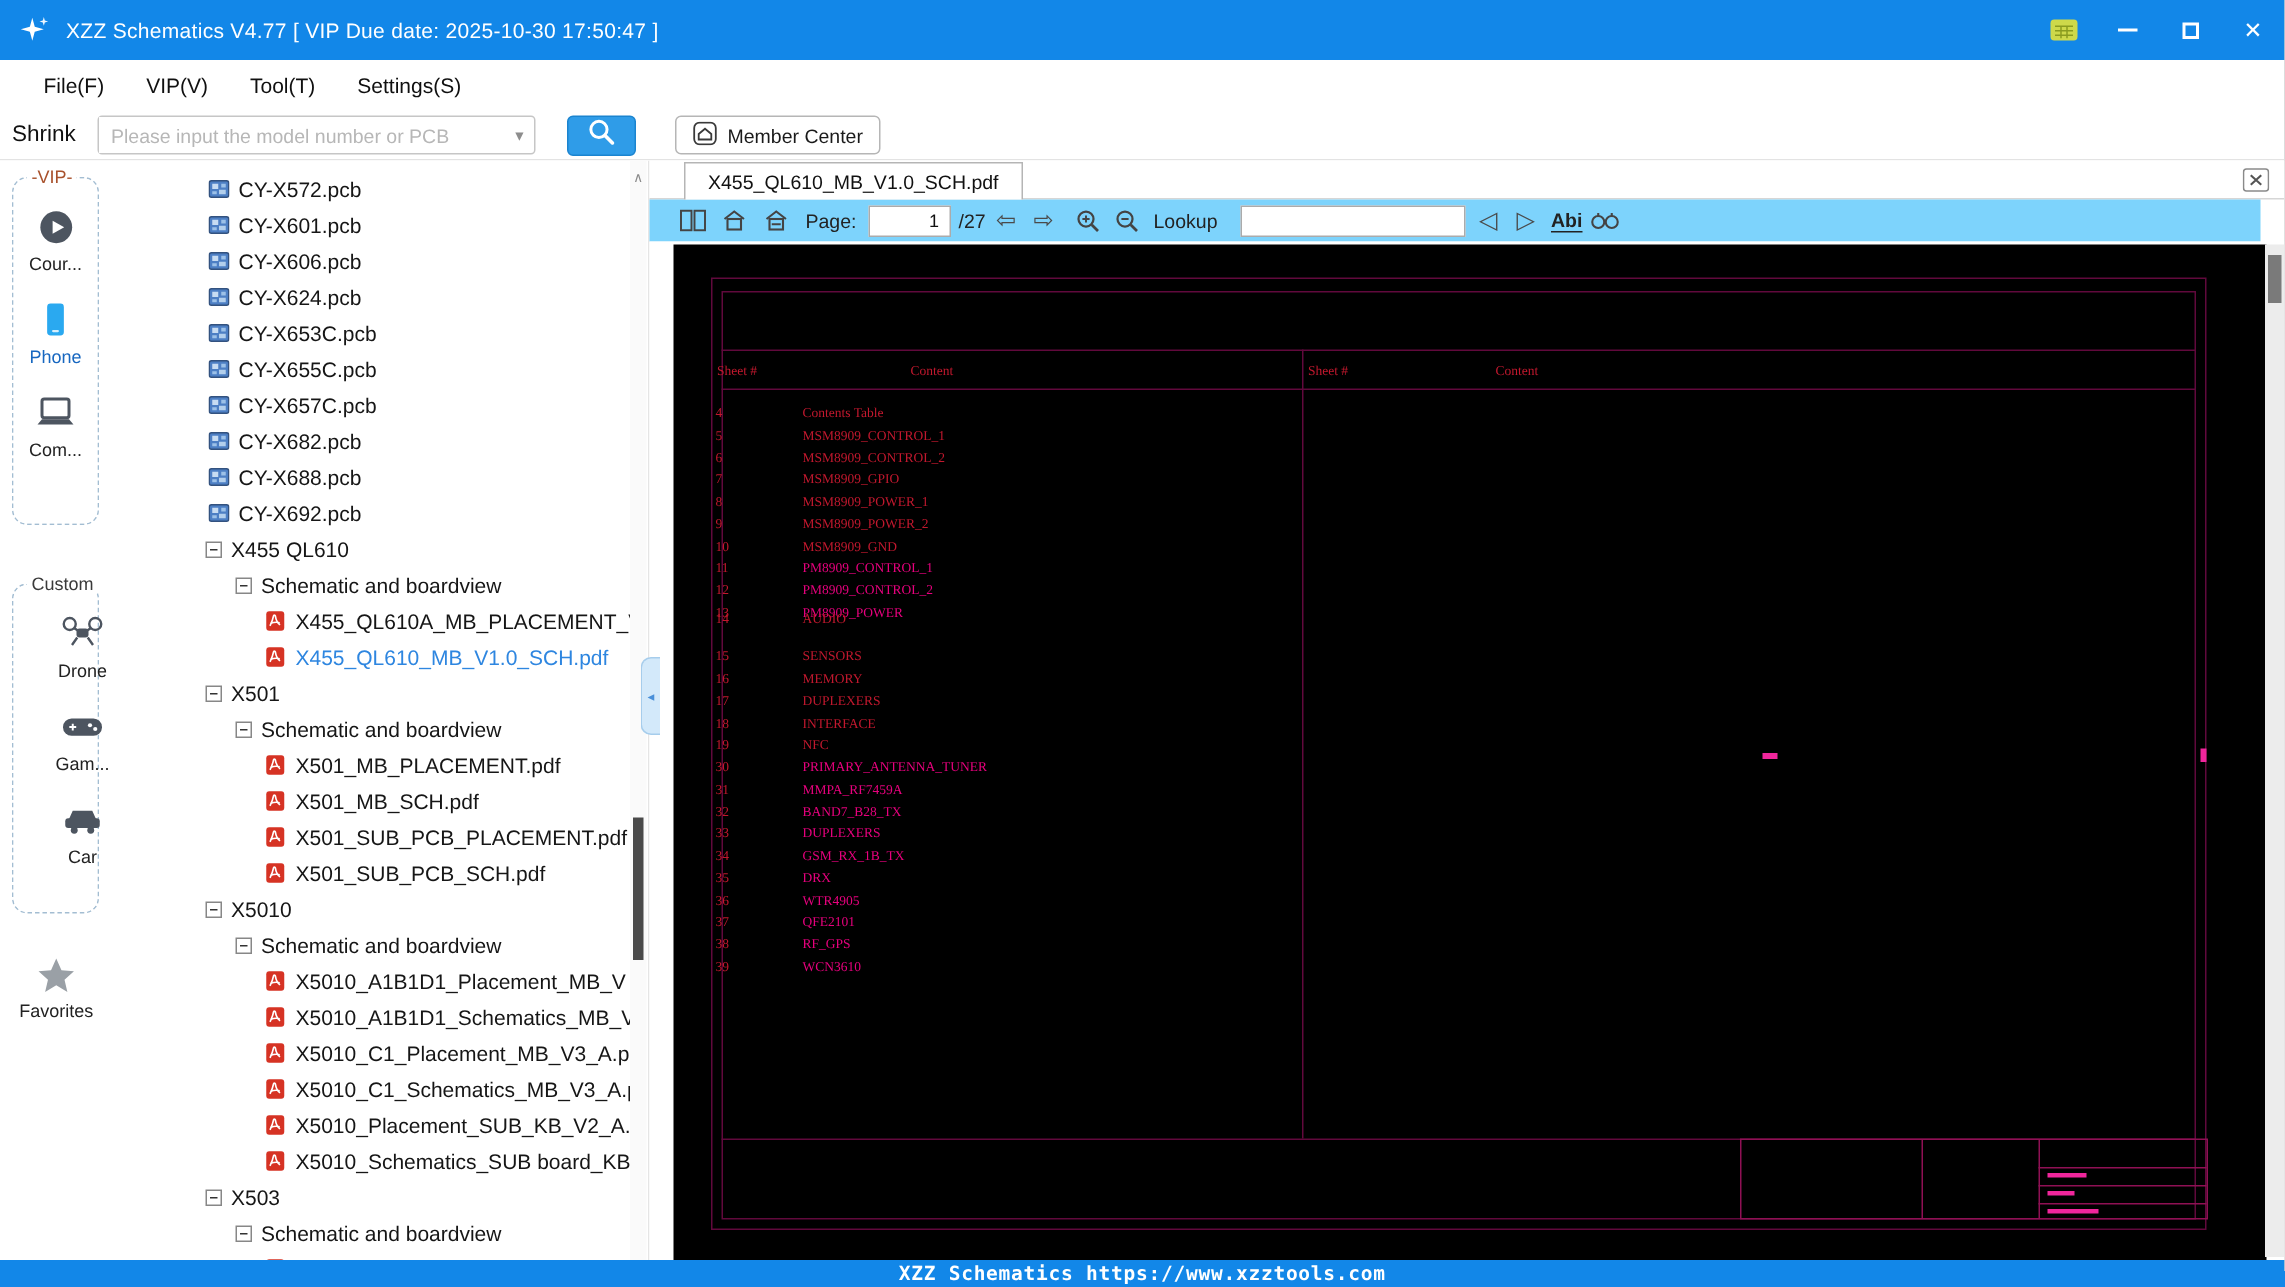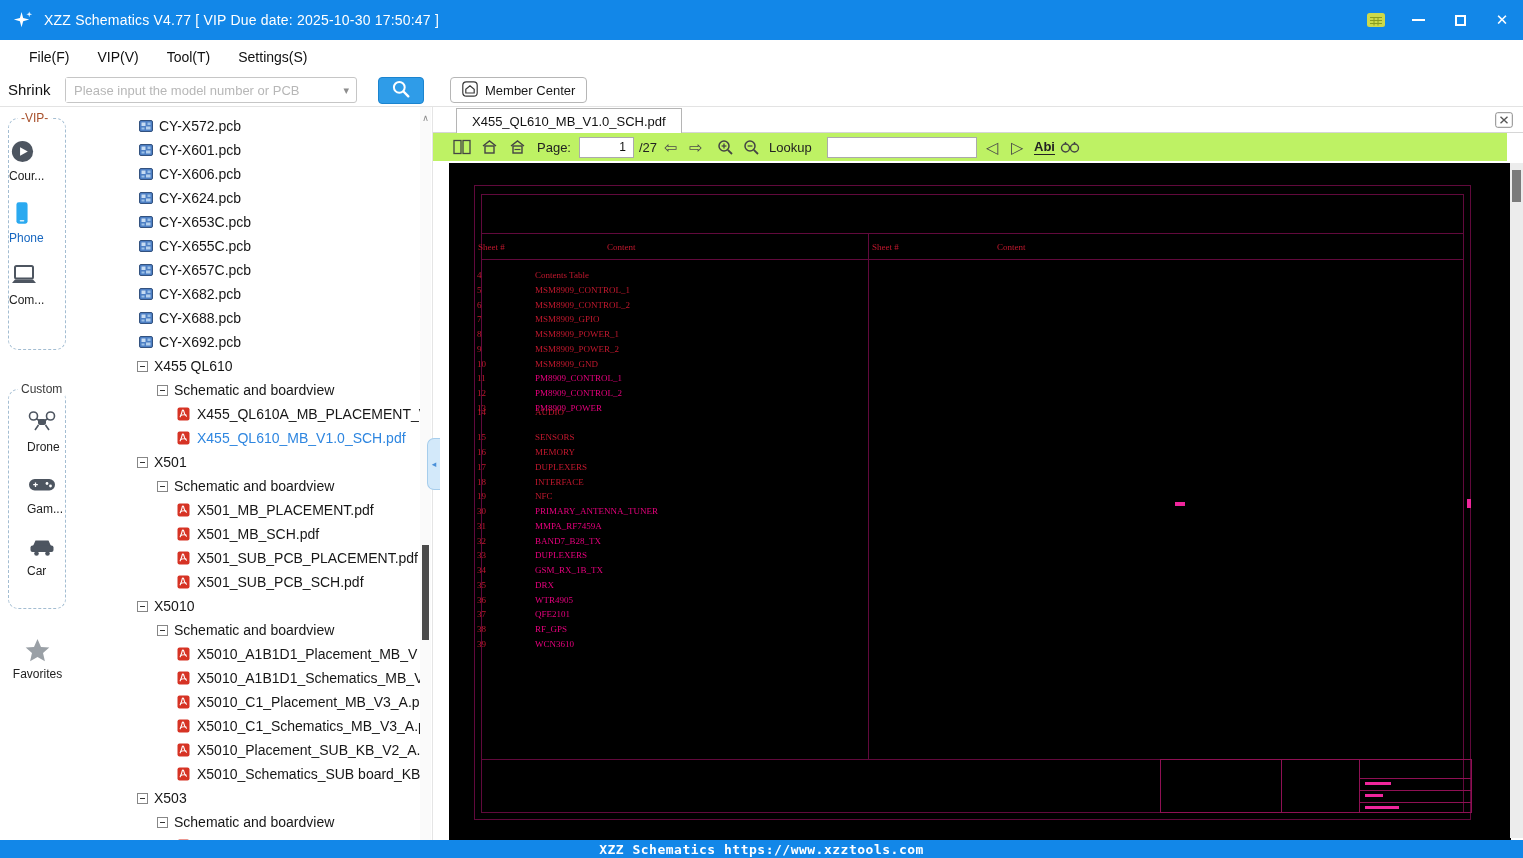--- a/index.html
+++ b/index.html
@@ -45,21 +45,21 @@
 
   
   .sidebar { position:absolute; left:0; top:0; width:75px; height:100%; background:#fff; }
   .dash-box { position:absolute; left:8px; width:58px; border:1px dashed #a3bdd2; border-radius:10px; }
   .vip-box { top:11px; height:232px; }
   .custom-box { top:282px; height:220px;padding-left:36px; }
   .box-title { position:absolute; top:-8px; left:9px; background:#fff; padding:0 3px; font-size:12px; }
   .box-title.vip { color:#a8512c; }
   .box-title.custom { color:#3a3a3a; }
   .side-items { display:flex; flex-direction:column; align-items:center; padding-top:17px; gap:15px; }
-  .side-item { display:flex; flex-direction:column; align-items:flex-start; gap:3px; cursor:pointer; width:56px; }
+  .side-item { display:flex; flex-direction:column; align-items:center; gap:3px; cursor:pointer; width:56px; }
   .side-icon { height:30px; display:flex; align-items:center; justify-content:center; }
   .side-label { font-size:12px; color:#222; max-width:54px; overflow:hidden; white-space:nowrap; }
   .side-label.phone { color:#1767c0; }
   .fav { position:absolute; left:0; top:528px; width:75px; display:flex; flex-direction:column;
          align-items:center; gap:2px; cursor:pointer; }
   .fav .side-label { color:#222; }
 
   
   .treepanel { position:absolute; left:75px; top:0; width:357px; height:100%; background:#fff; overflow:hidden; }
   .tree { position:absolute; left:0; top:7px; right:12px; bottom:0; overflow:hidden; }
@@ -79,21 +79,21 @@
   
   .rightpanel { position:absolute; left:432px; top:0; width:1091px; height:733px; background:#fff;
                 border-left:1px solid #e5e5e5; }
   .tabbar { position:absolute; left:0; top:0; right:0; height:26px; background:#fff; border-bottom:1px solid #d6d6d6; }
   .tab { position:absolute; left:23px; top:1px; height:25px; padding:0 15px; background:#fff;
          border:1px solid #b5b5b5; border-bottom:none; display:flex; align-items:center;
          font-size:13px; color:#111; z-index:2; cursor:pointer; }
   .close-all { position:absolute; right:10px; top:4px; width:19px; height:17px; display:flex;
                align-items:center; justify-content:center; cursor:pointer; }
 
-  .doc-toolbar { position:absolute; left:0; top:26px; right:16px; height:28px; background:#bef264; }
+  .doc-toolbar { position:absolute; left:0; top:26px; right:16px; height:28px; background:#7dd3fc; }
   .dt { position:absolute; top:0; height:28px; display:flex; align-items:center; }
   .dt-label { font-size:13px; color:#222; }
   .dt-glyph { font-size:16px; color:#4a4a4a; cursor:pointer; }
   .page-input { width:55px; height:21px; border:1px solid #ababab; font-size:12px; text-align:right;
                 padding-right:7px; font-family:"Liberation Sans",sans-serif; color:#111; }
   .lookup-input { width:150px; height:21px; border:1px solid #ababab; font-size:12px; padding:0 6px;
                   font-family:"Liberation Sans",sans-serif; }
   .abi { font-size:13px; font-weight:bold; color:#222; border-bottom:1px solid #222; cursor:pointer; }
 
   

